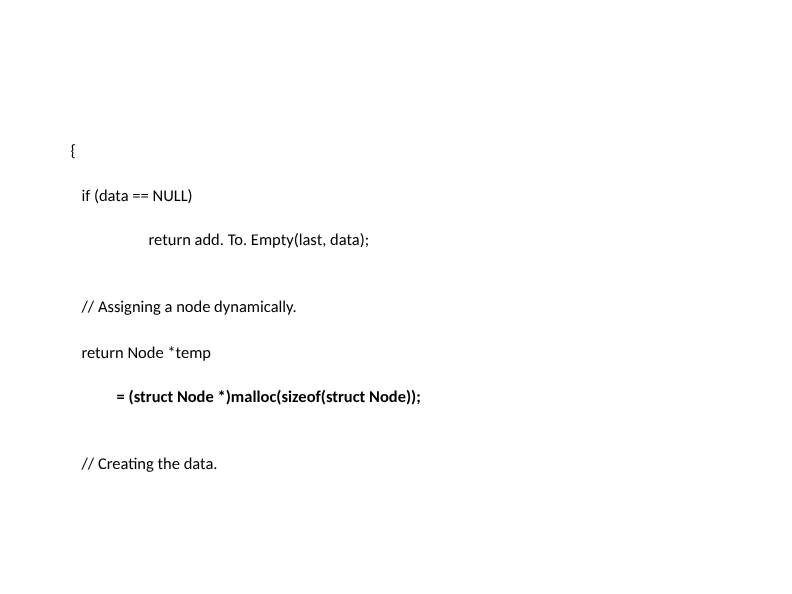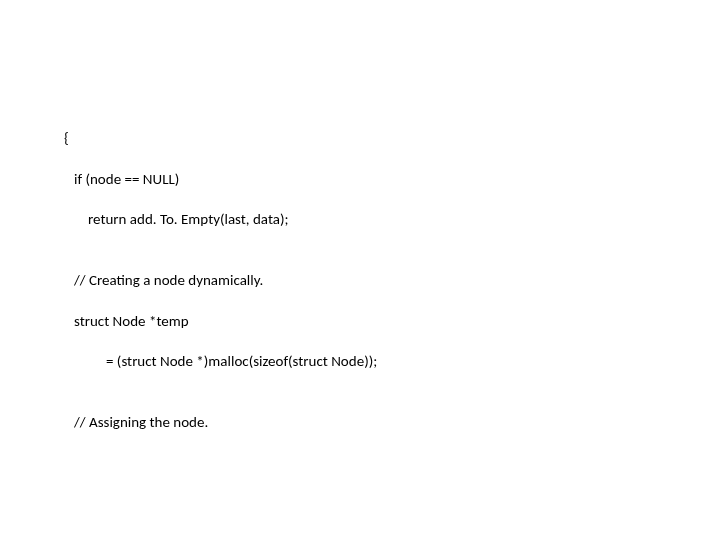--- a/index.html
+++ b/index.html
@@ -15,36 +15,36 @@
   }
   .code-block {
     position: absolute;
     left: 64px;
     top: 108px;
     line-height: 1.35;
     white-space: pre;
   }
   .line { display: block; }
   .i1 { padding-left: 10px; }
-  .i2 { padding-left: 24px; }
-  .i3 { padding-left: 42px; }
+  .i2 { padding-left: 24px; text-align: center; }
+  .i3 { padding-left: 42px; font-weight: bold; }
 </style>
 </head>
 <body>
 
 <div class="code-block">
 <span class="line">{</span>
-<span class="line i1">if (node == NULL)</span>
+<span class="line i1">if (data == NULL)</span>
 <span class="line i2">return add. To. Empty(last, data);</span>
 <span class="line"></span>
-<span class="line i1">// Creating a node dynamically.</span>
-<span class="line i1">struct Node *temp</span>
+<span class="line i1">// Assigning a node dynamically.</span>
+<span class="line i1">return Node *temp</span>
 <span class="line i3">= (struct Node *)malloc(sizeof(struct Node));</span>
 <span class="line"></span>
-<span class="line i1">// Assigning the node.</span>
+<span class="line i1">// Creating the data.</span>
 <span class="line"></span>
 
 
 
 <span class="line"></span>
 
 
 </div>
 
 </body></html>

